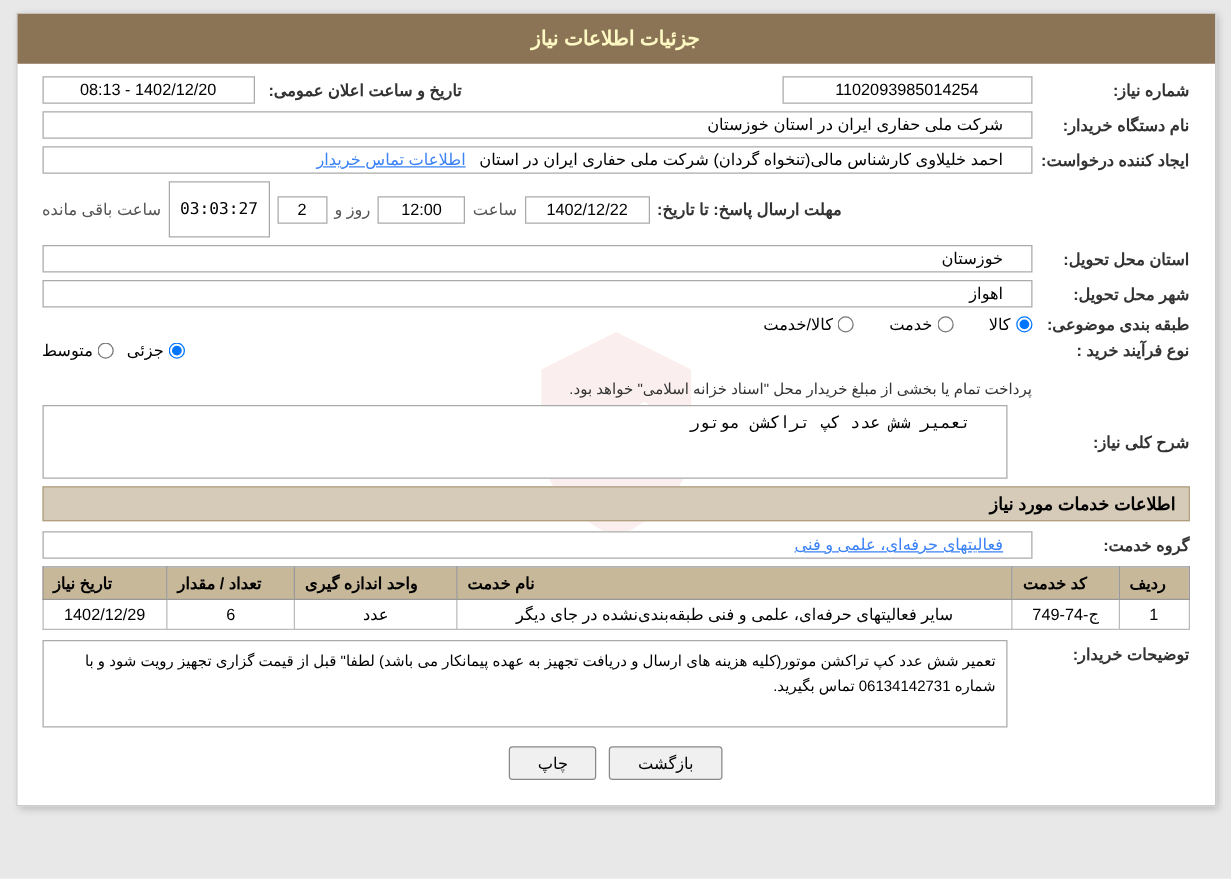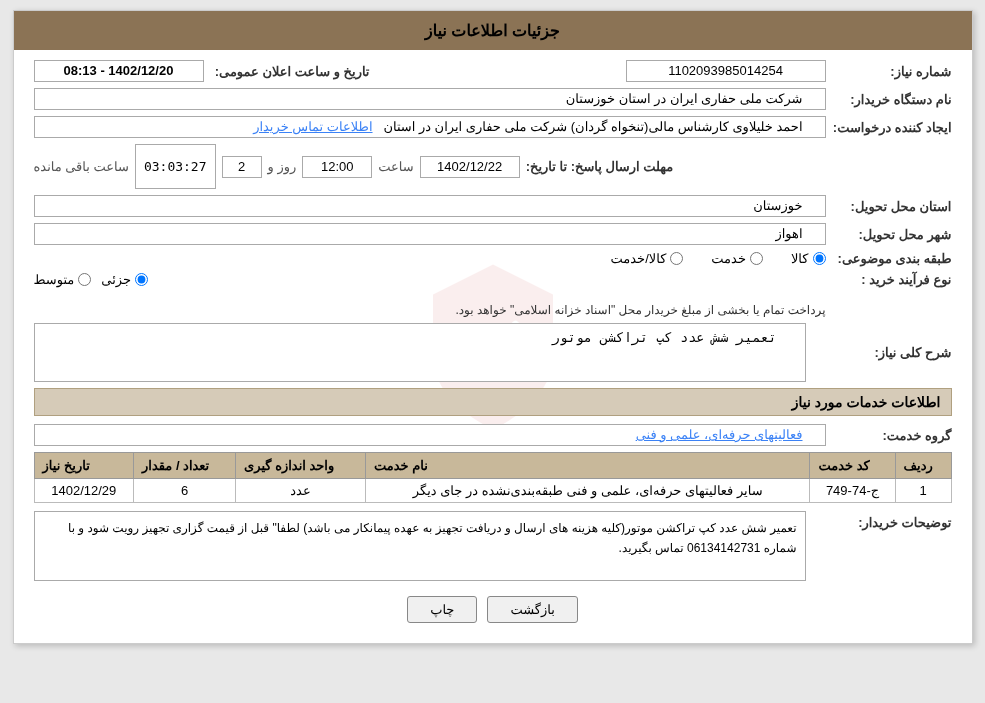--- a/index.html
+++ b/index.html
@@ -15,21 +15,21 @@
       padding: 10px;
     }
     .page-container {
       width: 960px;
       background: #fff;
       border: 1px solid #ccc;
       box-shadow: 2px 2px 6px rgba(0,0,0,0.2);
     }
     .page-header {
       background: #8b7355;
-      color: #000000;
+      color: #fef9c3;
       text-align: center;
       padding: 10px 0;
       font-size: 16px;
       font-weight: bold;
       letter-spacing: 1px;
     }
     .content {
       padding: 10px 20px 20px 20px;
     }
     .row {
@@ -220,21 +220,21 @@
       <path d="M38 55 L48 65 L65 45" stroke="white" stroke-width="5" fill="none" stroke-linecap="round" stroke-linejoin="round"></path>
     </svg>
 
     <div class="content content-inner">
 
       <div class="row">
         <span class="label">شماره نیاز:</span>
         <div class="field-box" style="max-width:200px; text-align:center;">1102093985014254</div>
         <span style="flex:1;"></span>
         <span class="label" style="min-width:160px;">تاریخ و ساعت اعلان عمومی:</span>
-        <div class="field-box-sm" style="min-width:170px;font-weight:bold;">1402/12/20 - 08:13</div>
+        <div class="field-box-sm" style="min-width:170px;">1402/12/20 - 08:13</div>
       </div>
 
       <div class="row">
         <span class="label">نام دستگاه خریدار:</span>
         <div class="field-box">شرکت ملی حفاری ایران در استان خوزستان</div>
       </div>
 
       <div class="row">
         <span class="label">ایجاد کننده درخواست:</span>
         <div class="field-box">

